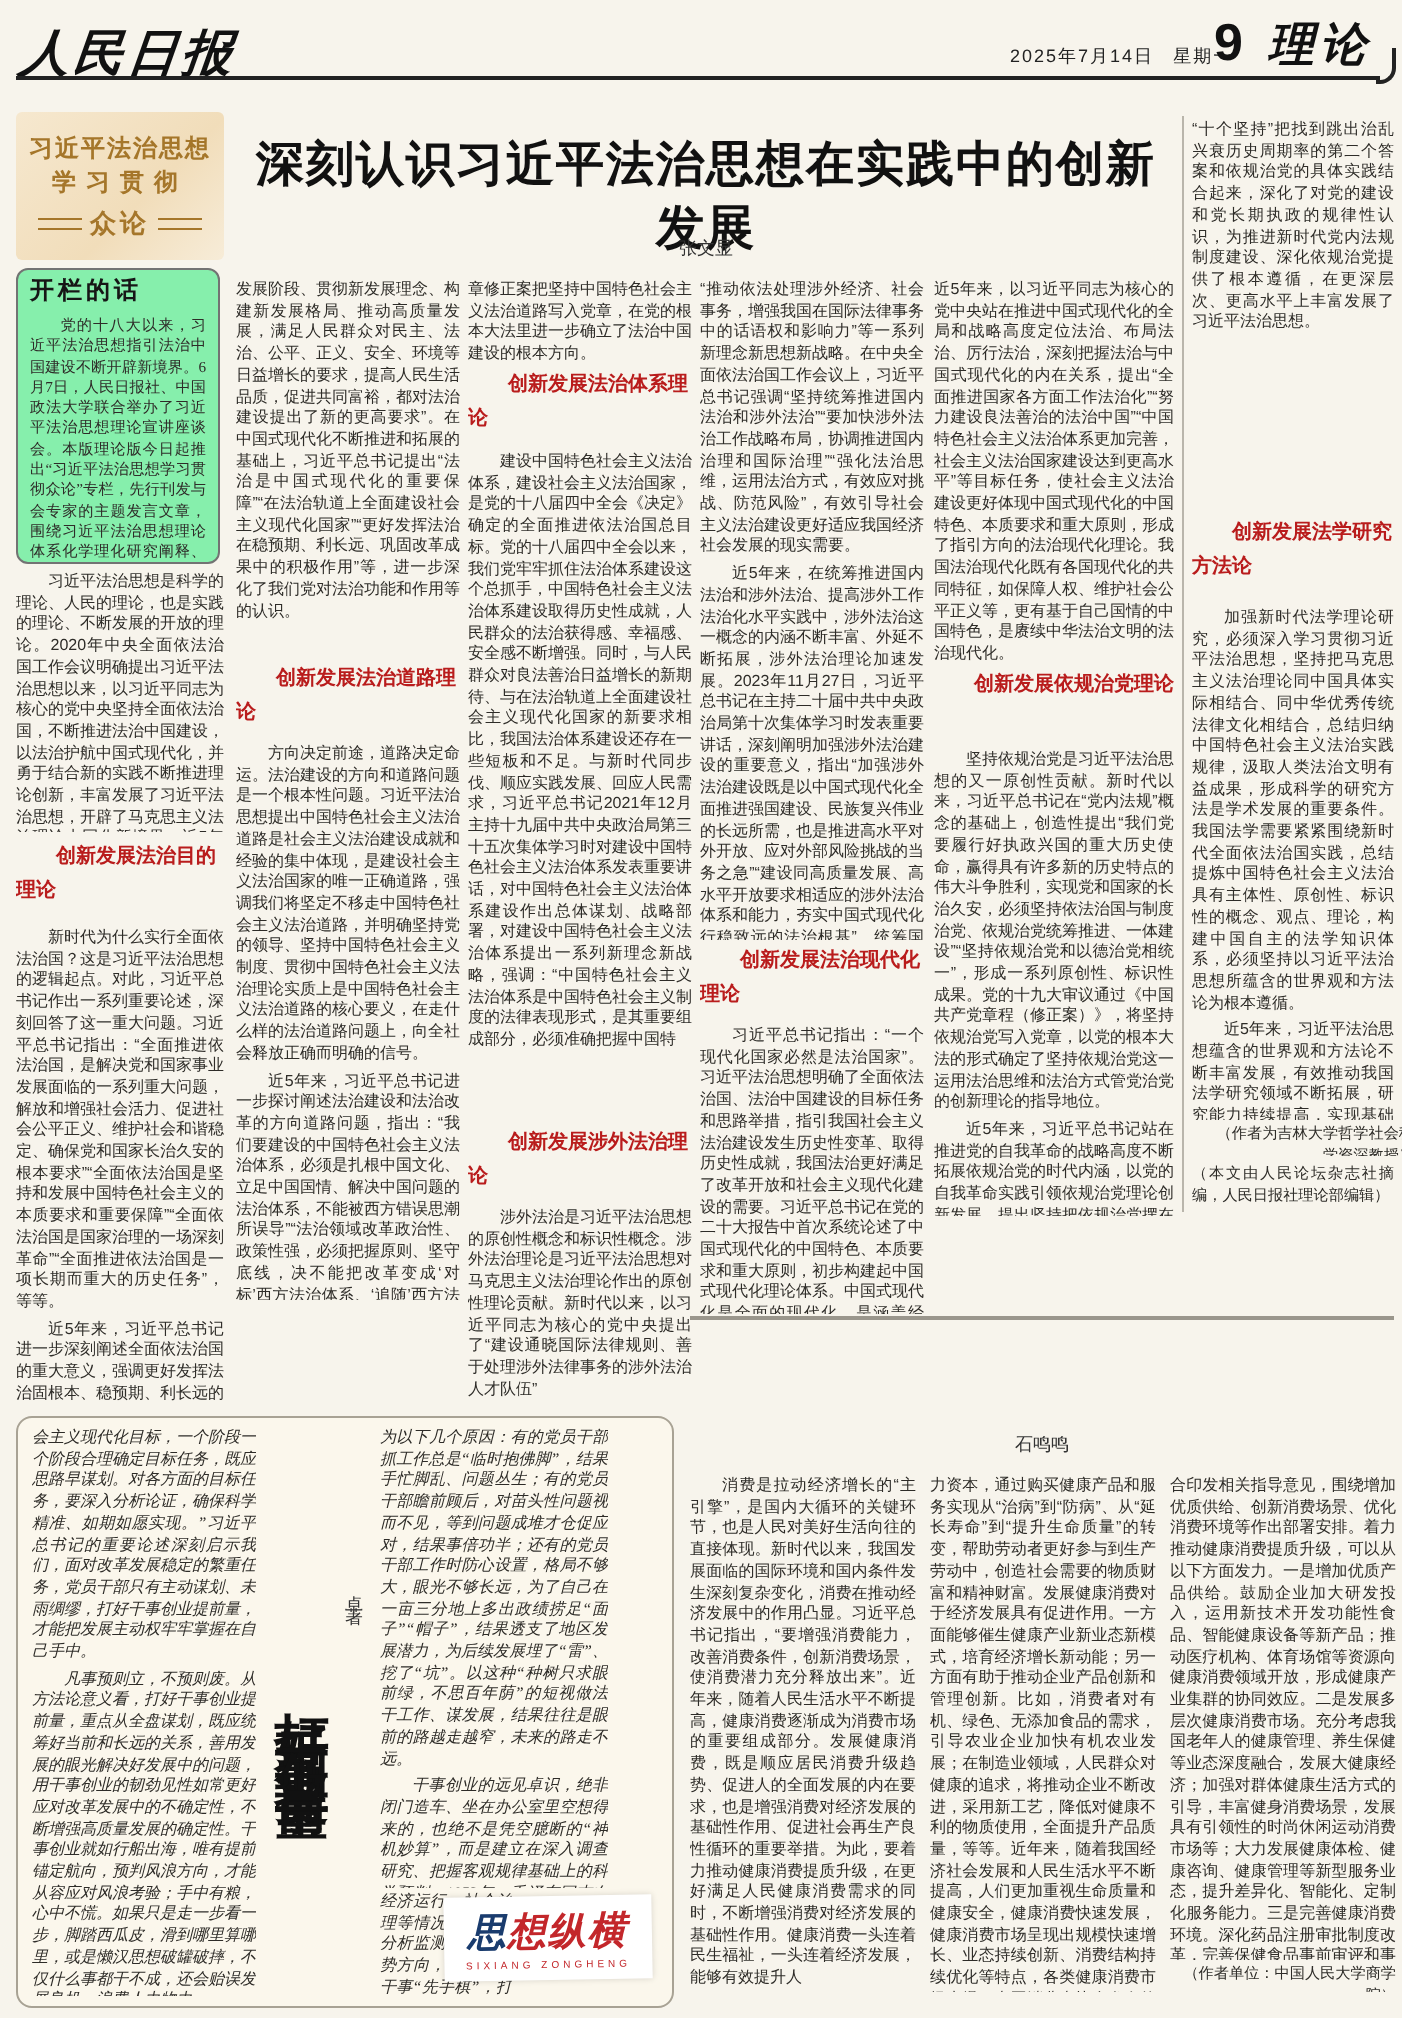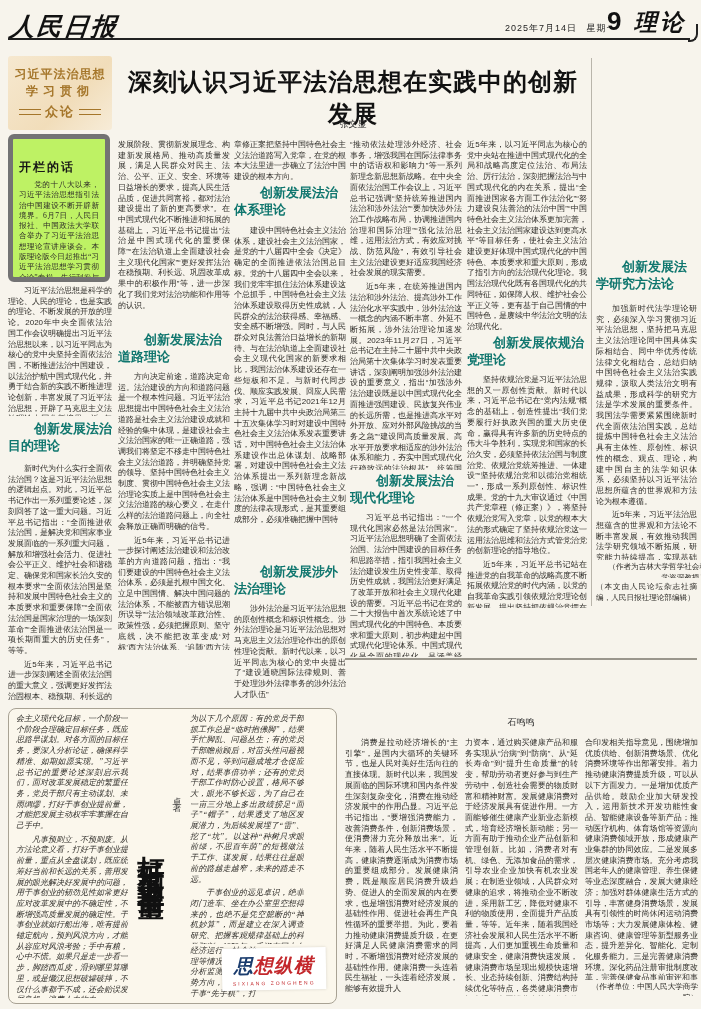--- a/index.html
+++ b/index.html
@@ -16,34 +16,34 @@
   #headhook{position:absolute;left:688px;top:24px;width:8px;height:16px;border-right:2px solid #222;
             border-bottom:2px solid #222;border-radius:0 0 8px 0;}
   
   .mainhead{position:absolute;left:118px;top:66px;width:470px;text-align:center;font-size:24px;
             font-weight:900;letter-spacing:1px;color:#111;font-family:Liberation Mono, monospace;}
   .mainbyline{position:absolute;left:118px;top:118px;width:470px;text-align:center;font-size:9px;color:#333;}
   
   .col{position:absolute;font-size:8px;line-height:10.7px;text-align:justify;overflow:hidden;}
   .col p{margin:0 0 3px;text-indent:2em;}
   .col p.cont{text-indent:0;}
-  .subhead{position:absolute;font-size:13px;font-weight:bold;line-height:17px;color:#0f766e;
+  .subhead{position:absolute;font-size:10px;font-weight:bold;line-height:17px;color:#b91c1c;
            text-indent:2em;text-align:left;overflow:hidden;}
   .attr{font-size:7.6px;text-align:right;text-indent:0;color:#2e2c28;}
   
   #zhonglun{position:absolute;left:8px;top:56px;width:104px;height:74px;
             background:linear-gradient(135deg,#f6e8cf,#f1ddba 60%,#f7ecd8);border-radius:3px;
             display:flex;flex-direction:column;align-items:center;justify-content:center;
             color:#a5762a;font-weight:bold;}
   #zhonglun .l1{font-size:12px;letter-spacing:1px;}
   #zhonglun .l2{font-size:12px;letter-spacing:5px;margin-top:0;}
   #zhonglun .l3{font-size:13px;letter-spacing:2px;margin-top:3px;display:flex;align-items:center;gap:4px;}
   #zhonglun .bar{display:inline-block;width:22px;height:4px;border-top:1px solid #a5762a;border-bottom:1px solid #a5762a;}
-  #introbox{position:absolute;left:8px;top:134px;width:102px;height:148px;background:#bef264;
-            border:5px solid #737373;border-radius:6px;padding:20px 6px 4px;box-sizing:border-box;overflow:hidden;}
+  #introbox{position:absolute;left:8px;top:134px;width:102px;height:148px;background:#86efac;
+            border:1px solid #737373;border-radius:6px;padding:2px 6px 4px;box-sizing:border-box;overflow:hidden;}
   #introbox h3{margin:0 0 4px;font-size:12px;letter-spacing:2px;color:#161616;}
   #introbox .body{font-size:7.6px;line-height:10.3px;text-align:justify;font-family:"Liberation Serif",serif;}
   #introbox .body p{margin:0;text-indent:2em;}
   
   #banner{position:absolute;left:438px;top:613px;width:259px;height:33px;background:#c3272b;
           border-radius:3px;display:flex;align-items:center;justify-content:center;color:#fff;
           font-size:13.5px;font-weight:bold;letter-spacing:0.5px;box-shadow:1px 2px 2px rgba(0,0,0,.25);}
   #banner .nib{font-size:14px;margin-left:3px;}
   
   .vrule{position:absolute;left:591px;top:58px;width:1px;height:548px;background:#b9b5ab;}
@@ -146,20 +146,23 @@
     <p class="cont">近5年来，以习近平同志为核心的党中央站在推进中国式现代化的全局和战略高度定位法治、布局法治、厉行法治，深刻把握法治与中国式现代化的内在关系，提出“全面推进国家各方面工作法治化”“努力建设良法善治的法治中国”“中国特色社会主义法治体系更加完善，社会主义法治国家建设达到更高水平”等目标任务，使社会主义法治建设更好体现中国式现代化的中国特色、本质要求和重大原则，形成了指引方向的法治现代化理论。我国法治现代化既有各国现代化的共同特征，如保障人权、维护社会公平正义等，更有基于自己国情的中国特色，是赓续中华法治文明的法治现代化。</p>
   </div>
   <div class="subhead" style="left:467px;top:334px;width:120px;height:38px;">创新发展依规治党理论</div>
   <div class="col" style="left:467px;top:375px;width:120px;height:233px;">
     <p>坚持依规治党是习近平法治思想的又一原创性贡献。新时代以来，习近平总书记在“党内法规”概念的基础上，创造性提出“我们党要履行好执政兴国的重大历史使命，赢得具有许多新的历史特点的伟大斗争胜利，实现党和国家的长治久安，必须坚持依法治国与制度治党、依规治党统筹推进、一体建设”“坚持依规治党和以德治党相统一”，形成一系列原创性、标识性成果。党的十九大审议通过《中国共产党章程（修正案）》，将坚持依规治党写入党章，以党的根本大法的形式确定了坚持依规治党这一运用法治思维和法治方式管党治党的创新理论的指导地位。</p>
     <p>近5年来，习近平总书记站在推进党的自我革命的战略高度不断拓展依规治党的时代内涵，以党的自我革命实践引领依规治党理论创新发展，提出坚持把依规治党摆在事关党长期执政和国家长治久安的战略位置，坚持完善“四个格局”制度保障，坚持把制度建设作为管党治党之本，坚持贯彻民主集中制，坚持围绕党和国家工作大局推进党内法规制度建设，坚持质量并重构建党内</p>
   </div>
 
   <div class="vrule"></div>
 
+  <div class="col" style="left:596px;top:60px;width:101px;height:172px;">
+    <p class="cont">“十个坚持”把找到跳出治乱兴衰历史周期率的第二个答案和依规治党的具体实践结合起来，深化了对党的建设和党长期执政的规律性认识，为推进新时代党内法规制度建设、深化依规治党提供了根本遵循，在更深层次、更高水平上丰富发展了习近平法治思想。</p>
+  </div>
   <div class="subhead" style="left:596px;top:258px;width:101px;height:40px;">创新发展法学研究方法论</div>
   <div class="col" style="left:596px;top:304px;width:101px;height:256px;">
     <p>加强新时代法学理论研究，必须深入学习贯彻习近平法治思想，坚持把马克思主义法治理论同中国具体实际相结合、同中华优秀传统法律文化相结合，总结归纳中国特色社会主义法治实践规律，汲取人类法治文明有益成果，形成科学的研究方法是学术发展的重要条件。我国法学需要紧紧围绕新时代全面依法治国实践，总结提炼中国特色社会主义法治具有主体性、原创性、标识性的概念、观点、理论，构建中国自主的法学知识体系，必须坚持以习近平法治思想所蕴含的世界观和方法论为根本遵循。</p>
     <p>近5年来，习近平法治思想蕴含的世界观和方法论不断丰富发展，有效推动我国法学研究领域不断拓展，研究能力持续提高，实现基础理论研究和应用对策研究更加繁荣。这种方法论上的创新引领广大法学工作者不断深化学习，不断以理论自信增强行动自觉，确保在全面贯彻落实习近平法治思想中建设更高水平的法治中国，更好服务推进中国式现代化。</p>
   </div>
   <div class="col attr" style="left:596px;top:562px;width:101px;height:16px;margin-left:10px;">（作者为吉林大学哲学社会科学资深教授）</div>
   <div class="col attr" style="left:596px;top:582px;width:101px;height:26px;text-align:justify;">（本文由人民论坛杂志社摘编，人民日报社理论部编辑）</div>
 
 
   <div id="thoughtbox"></div>

